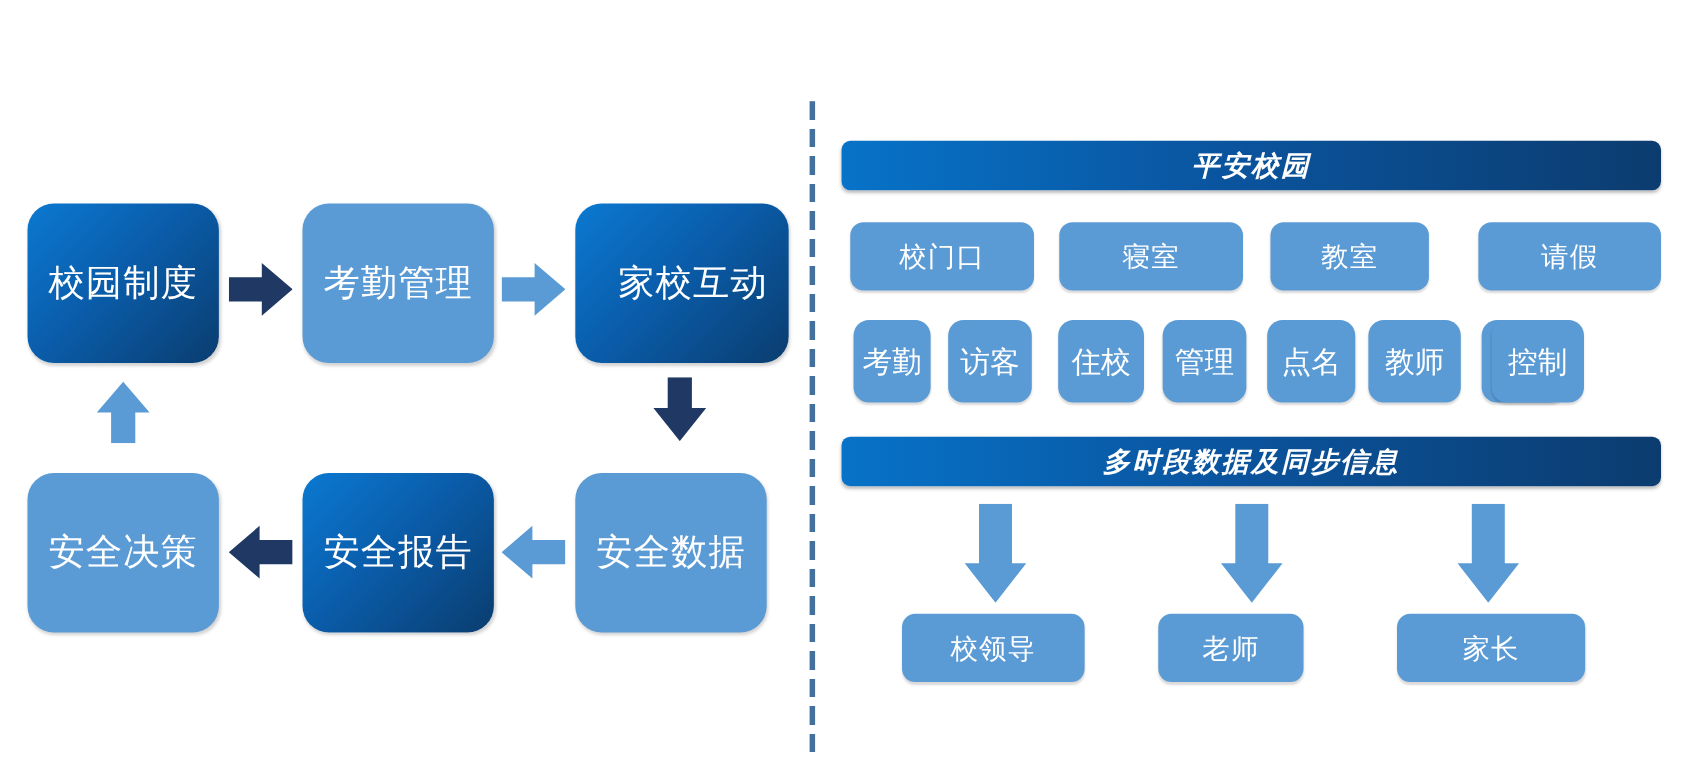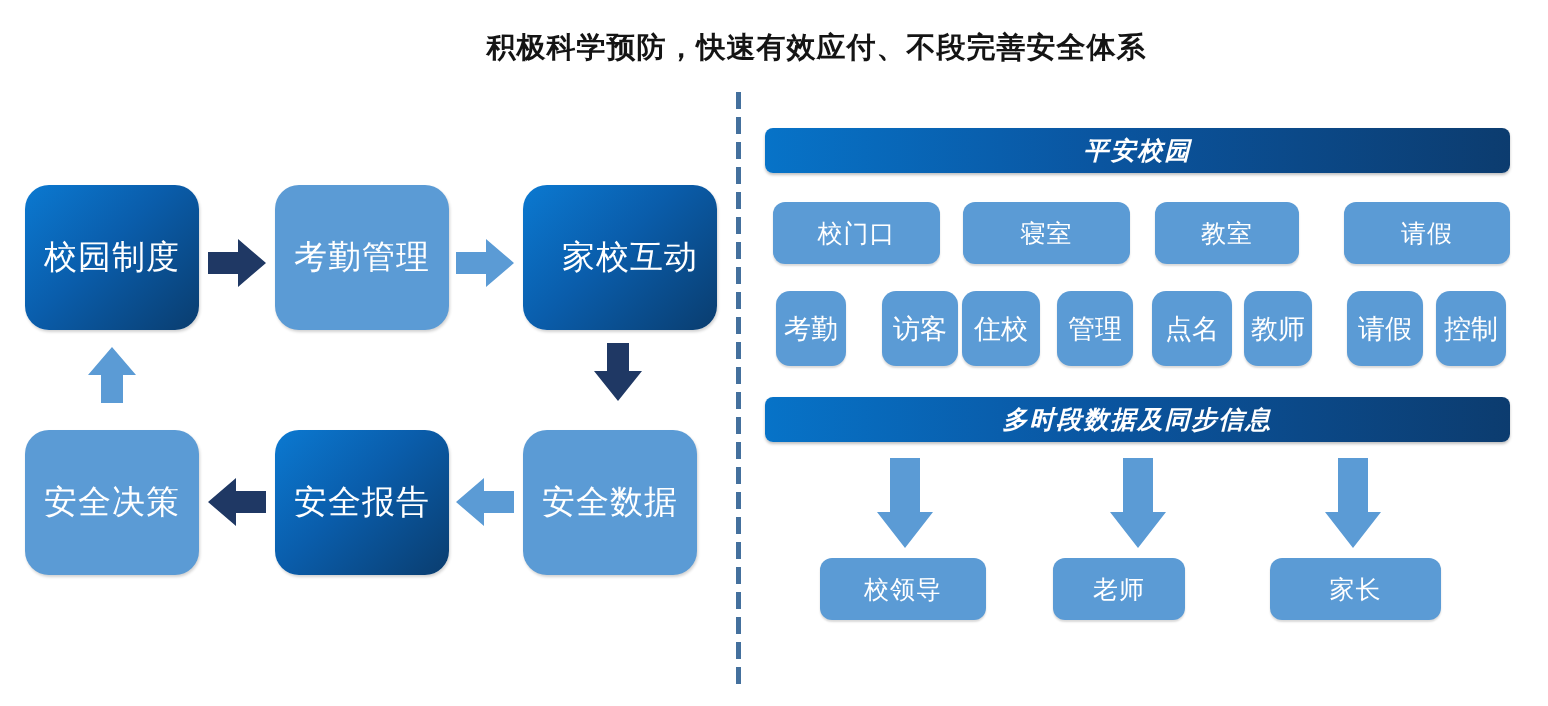--- a/index.html
+++ b/index.html
@@ -40,21 +40,20 @@
   }
   .rbox-row1{top:202px;height:62px;}
   .rbox-row2{top:291px;height:75px;border-radius:14px;font-size:27px;letter-spacing:0;}
   .rbox-row3{top:558px;height:62px;}
 </style>
 </head>
 <body>
 
 <div class="canvas">
 
-  <div class="title">积极科学预防，快速有效应付、不段完善安全体系</div>
 
   <div>
 
     <div class="node flow-node grad" style="left:25px;top:185px;">
         <span>校园制度</span>
       </div>
     <div class="node flow-node light" style="left:275px;top:185px;">
         <span>考勤管理</span>
       </div>
     <div class="node flow-node grad" style="left:523px;top:185px;padding-left:20px;">
@@ -107,39 +106,39 @@
     <div class="rbox rbox-row1" style="left:1155px;width:144px;justify-content:center;">
         <span>教室</span>
       </div>
     <div class="rbox rbox-row1" style="left:1344px;width:166px;">
         <span>请假</span>
       </div>
 
     <div class="rbox rbox-row2" style="left:776px;width:70px;">
         <span>考勤</span>
       </div>
-    <div class="rbox rbox-row2" style="left:862px;width:76px;margin-left:20px;">
+    <div class="rbox rbox-row2" style="left:862px;width:76px;">
         <span>访客</span>
       </div>
     <div class="rbox rbox-row2" style="left:962px;width:78px;">
         <span>住校</span>
       </div>
     <div class="rbox rbox-row2" style="left:1057px;width:76px;">
         <span>管理</span>
       </div>
     <div class="rbox rbox-row2" style="left:1152px;width:80px;">
         <span>点名</span>
       </div>
-    <div class="rbox rbox-row2" style="left:1244px;width:68px;">
+    <div class="rbox rbox-row2" style="left:1244px;width:84px;">
         <span>教师</span>
       </div>
     <div class="rbox rbox-row2" style="left:1347px;width:76px;">
         <span>请假</span>
       </div>
-    <div class="rbox rbox-row2" style="left:1436px;width:70px;">
+    <div class="rbox rbox-row2" style="left:1356px;width:84px;">
         <span>控制</span>
       </div>
 
     <div class="bar" style="top:397px;">
         <span>多时段数据及同步信息</span>
       </div>
 
     <svg class="arrow" style="left:877px;top:458px;" width="56" height="90">
         <polygon points="13,0 43,0 43,54 56,54 28,90 0,54 13,54" fill="#5b9bd5"></polygon>
       </svg>

